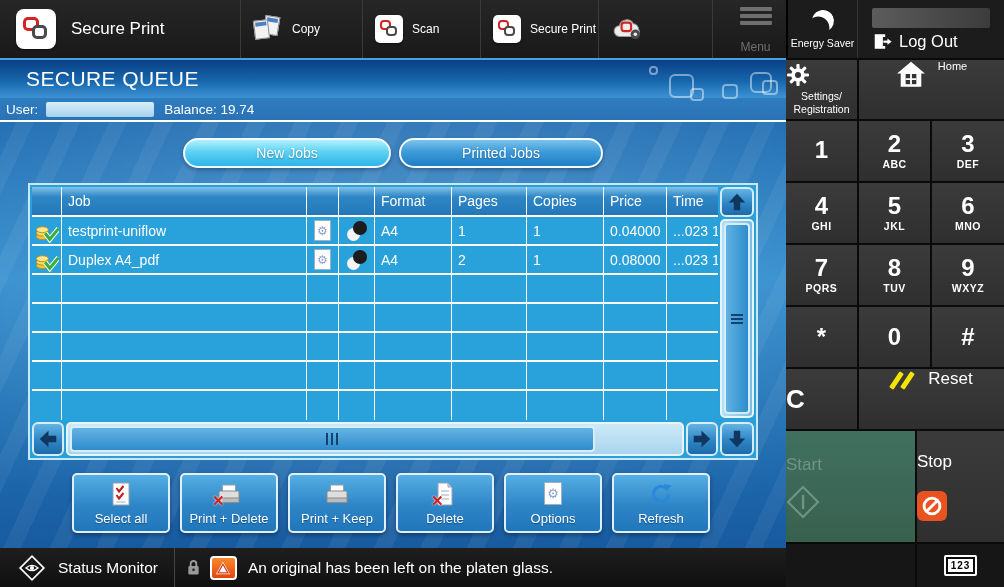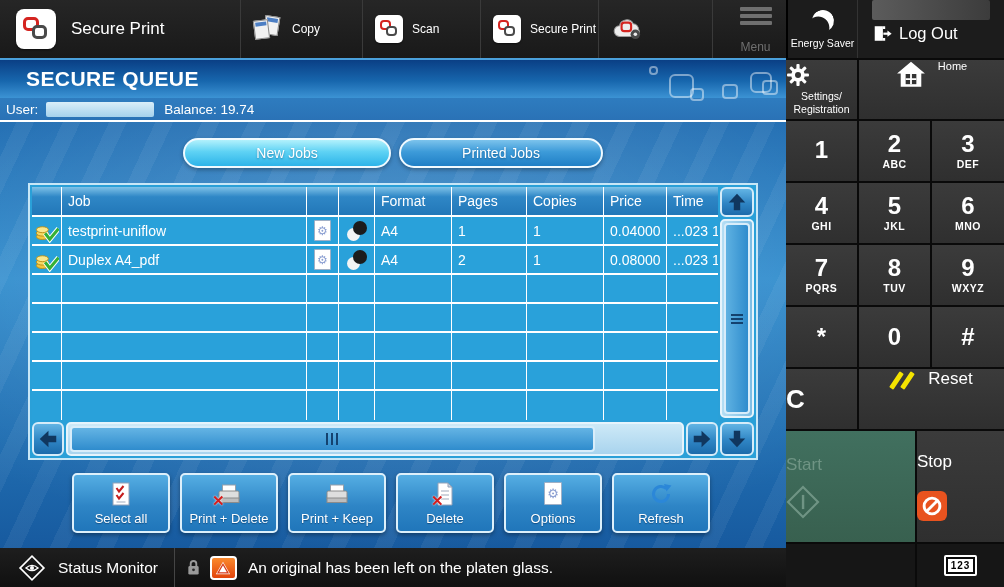--- a/index.html
+++ b/index.html
@@ -13,21 +13,21 @@
   .tab{display:flex;align-items:center;gap:9px;padding-left:12px;border-left:1px solid #3a3a3a;cursor:pointer}
   .t-copy{width:122px}.t-scan{width:118px}.t-sp{width:118px}.t-ufo{width:114px}
   .tab .tlabel{font-size:12px;line-height:1.2}
   .t-ufo .tlabel{width:84px}
   .t-menu{width:74px;display:flex;flex-direction:column;align-items:center;justify-content:center;border-left:1px solid #3a3a3a}
   .ham i{display:block;width:32px;height:4px;background:#6f6f6f;margin:3px 0;border-radius:1px}
   .t-menu .tlabel{color:#6f6f6f;margin-top:3px}
   .es-cell{width:71px;display:flex;flex-direction:column;align-items:center;justify-content:center;border-left:2px solid #000;background:#1c1c1c}
   .moon{width:22px;height:22px;border-radius:50%;box-shadow:inset -7px 4px 0 0 #fff;transform:rotate(-25deg);margin-bottom:5px}
   .es-cell .tlabel{font-size:10.5px}
-  .lo-cell{width:147px;border-left:1px solid #333;background:#1c1c1c;display:flex;flex-direction:column;padding-left:14px}
+  .lo-cell{width:147px;border-left:1px solid #333;background:#1c1c1c;display:flex;flex-direction:column;justify-content:center;padding-left:14px}
   .redact-dark{width:118px;height:20px;background:linear-gradient(90deg,#5c5c5c,#3c3c3c);border-radius:2px;margin-bottom:4px}
   .lo-row{display:flex;align-items:center;gap:7px}
   .lo-row .tlabel{font-size:16.5px}
 
   
   .uf{position:relative;display:inline-block;background:#fff;box-shadow:0 1px 2px rgba(0,0,0,.5)}
   .uf.lg{width:40px;height:40px;border-radius:8px}
   .uf.sm{width:28px;height:28px;border-radius:5px}
   .uf i{position:absolute;background:transparent}
   .uf.lg .r{left:7px;top:8px;width:16px;height:14px;border:3.5px solid #d42420;border-radius:5px}
@@ -40,21 +40,21 @@
   .copy-ic .s1{left:11px;top:0;transform:rotate(9deg)}
   .copy-ic .s2{left:1px;top:4px;transform:rotate(-7deg)}
   .cloud-ic{width:36px;height:28px}
 
   
   .content{grid-area:2/1;position:relative;overflow:hidden;background:
     radial-gradient(120% 95% at 50% 42%,rgba(255,255,255,.20),rgba(255,255,255,0) 62%),
     repeating-linear-gradient(115deg,rgba(255,255,255,.055) 0 16px,rgba(255,255,255,0) 16px 42px),
     linear-gradient(180deg,#175ea6 0%,#2f8ccd 45%,#175a9f 100%);color:#fff}
   .qheader{height:40px;border-top:2px solid #4aa0dc;background:linear-gradient(180deg,#0a3f85 0%,#1766ad 55%,#3c93d4 100%);display:flex;align-items:center;position:relative}
-  .qtitle{font-size:21px;font-weight:bold;letter-spacing:.4px;padding-left:26px}
+  .qtitle{font-size:21px;font-weight:normal;letter-spacing:.4px;padding-left:26px}
   .dsq{position:absolute;border:2px solid rgba(255,255,255,.45);border-radius:4px}
   .userbar{height:24px;background:linear-gradient(180deg,#2e7cbf,#2a72b6);border-bottom:2px solid #fff;display:flex;align-items:center;font-size:13.5px}
   .userbar .ulabel{margin-left:6px}
   .redact-lite{width:108px;height:15px;margin-left:8px;background:linear-gradient(180deg,#d9eef9,#a5d1ec);border-radius:2px}
   .userbar .blabel{margin-left:10px}
 
   .jobtabs{margin-top:16px;display:flex;justify-content:center;gap:8px}
   .jtab{height:30px;border:2px solid #f0faff;border-radius:15px;display:flex;align-items:center;justify-content:center;font-size:14px;color:#fff;text-shadow:0 1px 2px rgba(0,50,90,.45);box-shadow:0 2px 4px rgba(0,0,0,.3);cursor:pointer}
   .jt-new{width:208px;background:linear-gradient(180deg,#b2f1fc 0%,#5ed2f4 45%,#2db4e9 100%)}
   .jt-printed{width:204px;background:linear-gradient(180deg,#7cc3ec 0%,#3d9bd9 45%,#1f7fc6 100%)}

